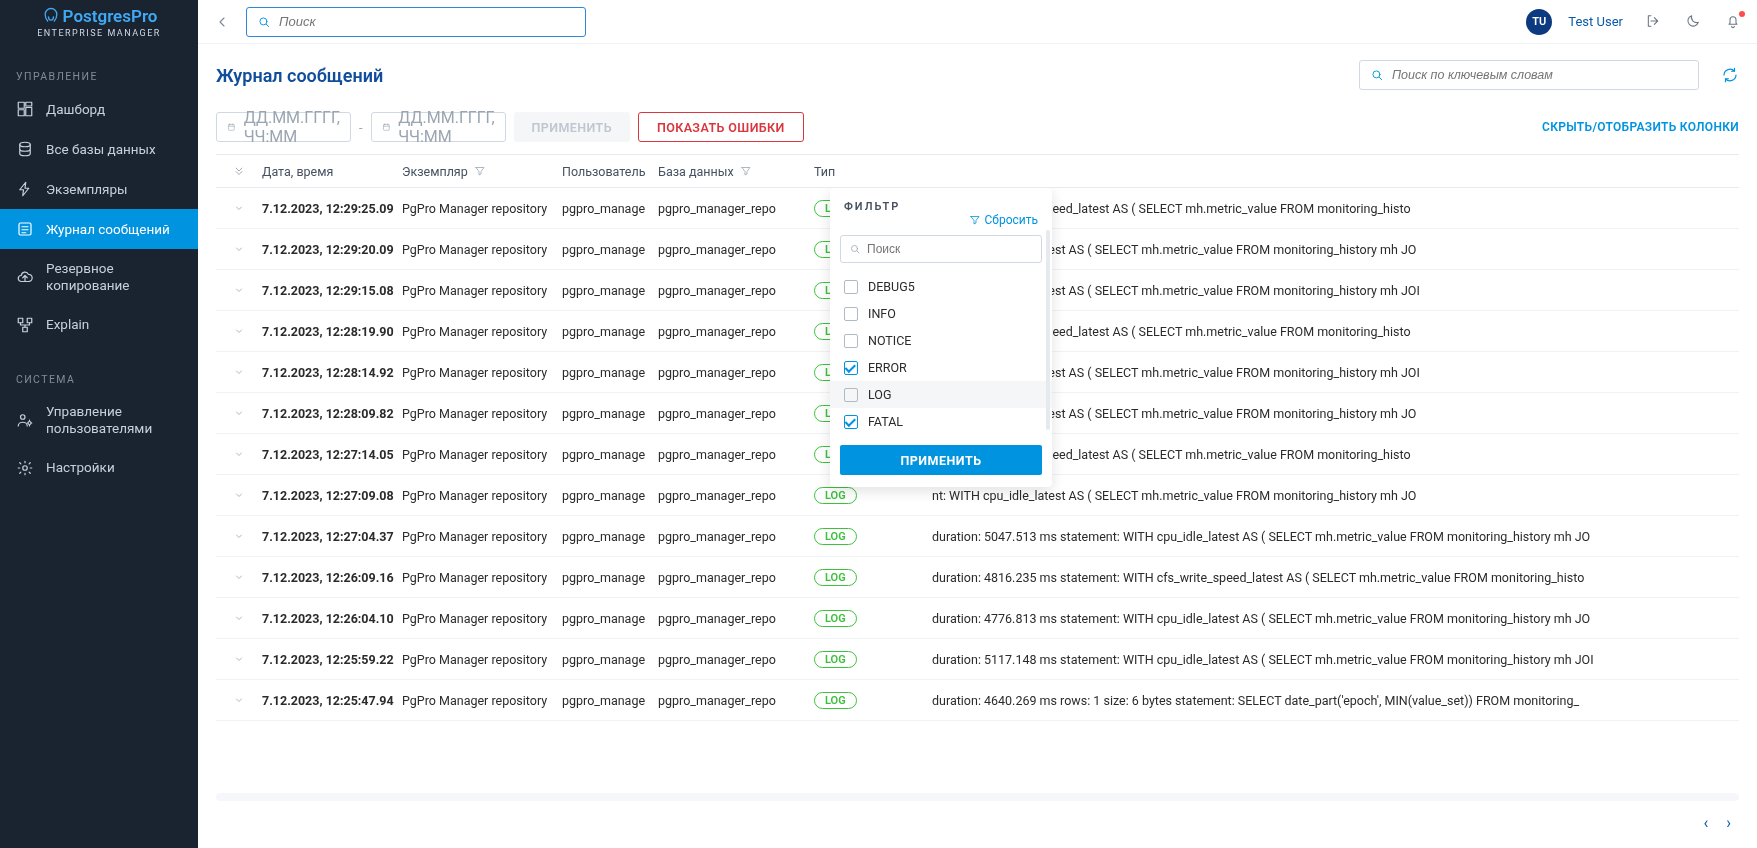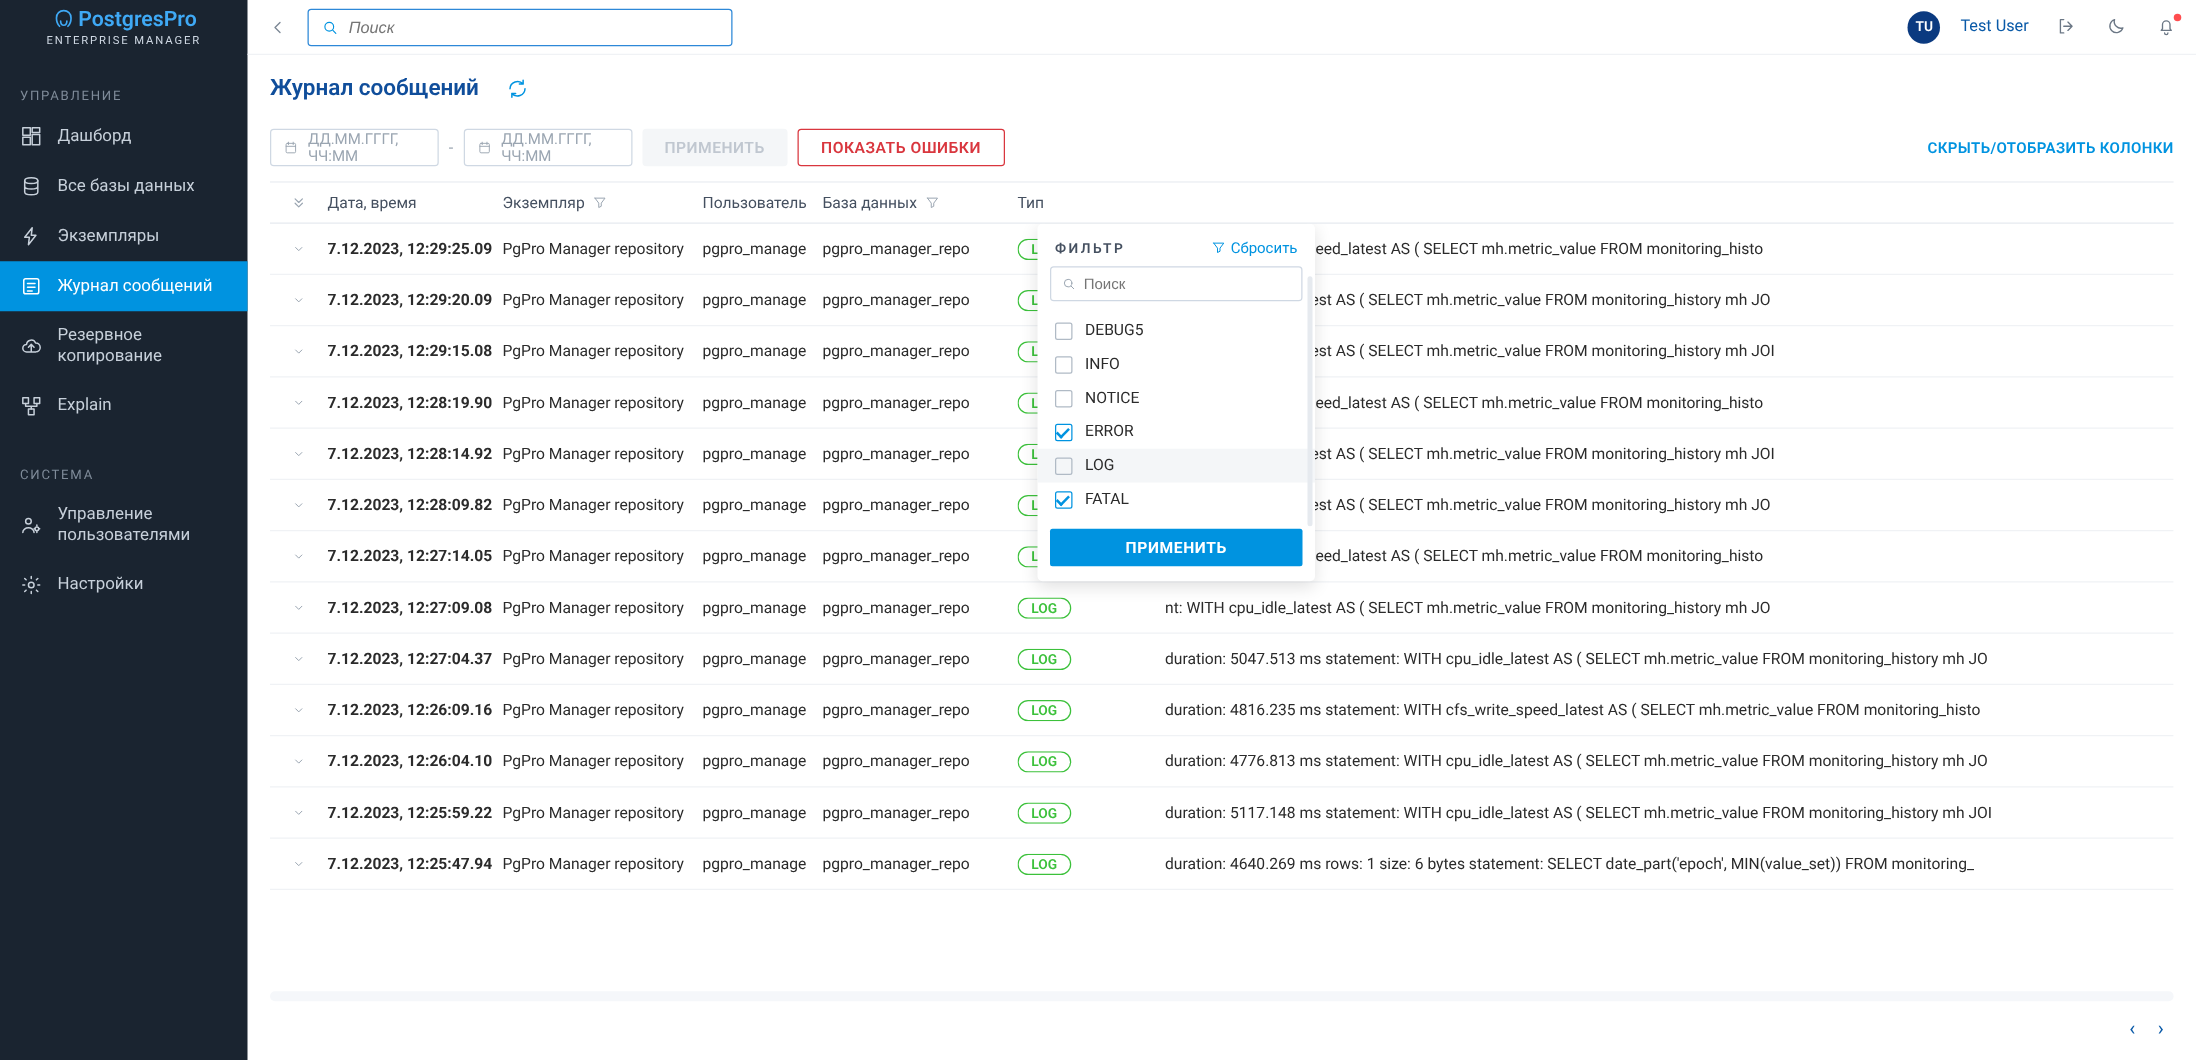--- a/index.html
+++ b/index.html
@@ -34,21 +34,21 @@
 
   
   .content { flex: 1; padding: 16px 18px; overflow: hidden; display: flex; flex-direction: column; min-width: 0; }
   .page-header-row { display: flex; align-items: center; gap: 12px; }
   .page-title { color: #104e9b; font-size: 18px; font-weight: 600; }
   .key-search { margin-left: auto; width: 340px; height: 30px; border: 1px solid #cfd8e3; border-radius: 3px; display: flex; align-items: center; padding: 0 10px; gap: 8px; }
   .key-search input { border:none; outline:none; flex:1; font-size:12.5px; color:#6b7785; background:transparent; font-style: italic; }
   .refresh-icon { color: #0093e0; width: 18px; height: 18px; cursor: pointer; margin-left: 10px; }
 
   .toolbar-row { display:flex; align-items:center; gap:8px; margin-top: 22px; flex-wrap: nowrap; }
-  .date-input { height: 30px; border:1px solid #cfd8e3; border-radius:3px; display:flex; align-items:center; padding:0 10px; gap:8px; color:#9aa5b1; font-size:12px; width:135px; }
+  .date-input { height: 30px; border:1px solid #cfd8e3; border-radius:3px; display:flex; align-items:center; padding:0 10px; gap:8px; color:#9aa5b1; font-size:16px; width:135px; }
   .date-input svg { stroke:#9aa5b1; }
   .dash { color:#9aa5b1; }
   .btn { height:30px; padding:0 18px; border-radius:3px; font-weight:600; font-size:12.5px; cursor:pointer; display:flex; align-items:center; letter-spacing:0.4px; }
   .btn-disabled { background:#f4f6f8; color:#c0c7d0; cursor:default; }
   .btn-danger-outline { border:1.5px solid #d9363e; color:#d9363e; background:#fff; }
   .link-right { margin-left:auto; color:#0093e0; font-size:12px; font-weight:600; cursor:pointer; letter-spacing:0.3px; }
 
   
   .table-wrap { margin-top:12px; flex:1; overflow:hidden; position:relative; display:flex; flex-direction:column; }
   .thead, .trow { display:grid; grid-template-columns: 46px 140px 160px 96px 156px 66px 52px 1fr; align-items:center; min-width:0; }
@@ -59,21 +59,21 @@
   .tbody { flex:1; overflow-y:auto; position:relative; }
   .trow { height:41px; border-bottom:1px solid #f0f2f5; font-size:12.5px; }
   .cell { white-space:nowrap; overflow:hidden; text-overflow:ellipsis; min-width:0; padding-right:6px; }
   .cell-date { font-weight:700; }
   .cell-expand { display:flex; justify-content:center; color:#9aa5b1; cursor:pointer; }
   .tag-log { display:inline-block; border:1px solid #3cc13b; color:#3cc13b; border-radius:999px; padding:1px 10px; font-size:11px; font-weight:600; }
   .cell-msg { color:#2b2b2b; }
 
   
   .popover { position:absolute; top:0; left:614px; width:222px; background:#fff; box-shadow:0 4px 14px rgba(0,0,0,0.12); border-radius:4px; z-index:50; display:flex; flex-direction:column; }
-  .pop-hdr { display:flex; align-items:center; padding:12px 14px 8px; }
+  .pop-hdr { display:flex; padding:12px 14px 8px;flex-direction:column; }
   .pop-title { font-size:11px; letter-spacing:2px; color:#455060; font-weight:600; }
   .pop-reset { margin-left:auto; color:#0093e0; font-size:12px; display:flex; align-items:center; gap:4px; cursor:pointer; }
   .pop-search { margin:0 10px 6px; border:1px solid #cfd8e3; border-radius:3px; height:28px; display:flex; align-items:center; padding:0 8px; gap:6px; }
   .pop-search input { border:none; outline:none; flex:1; font-size:12px; background:transparent; }
   .opt-list { max-height:220px; overflow-y:auto; padding:4px 0; }
   .opt { display:flex; align-items:center; gap:10px; padding:6px 14px; font-size:12.5px; cursor:pointer; }
   .opt.hover { background:#f4f6f8; }
   .cb { width:14px; height:14px; border:1.4px solid #b0bac5; border-radius:2px; display:flex; align-items:center; justify-content:center; flex-shrink:0; }
   .cb.checked { border-color:#0093e0; }
   .cb.checked::after { content:""; width:8px; height:4px; border-left:2px solid #0093e0; border-bottom:2px solid #0093e0; transform:rotate(-45deg) translate(0,-1px); }
@@ -223,20 +223,27 @@
       <svg viewBox="0 0 24 24" width="16" height="16">
           <path d="M6 17h12l-1.5-2V10a4.5 4.5 0 0 0-9 0v5L6 17zM10 20a2 2 0 0 0 4 0"></path>
         </svg>
       <span class="badge"></span>
     </div>
   </div>
 
   <div class="content">
     <div class="page-header-row">
       <div class="page-title">Журнал сообщений</div>
+      <div class="key-search">
+        <svg viewBox="0 0 24 24" width="14" height="14" style="stroke:#0093e0">
+            <circle cx="11" cy="11" r="6"></circle>
+            <path d="M20 20l-4-4"></path>
+          </svg>
+        <input placeholder="Поиск по ключевым словам" style="">
+      </div>
       <div class="refresh-icon">
         <svg viewBox="0 0 24 24" width="18" height="18">
             <path d="M4 12a8 8 0 0 1 14-5M20 12a8 8 0 0 1-14 5M18 3v4h-4M6 21v-4h4"></path>
           </svg>
       </div>
     </div>
 
     <div class="toolbar-row">
       <div class="date-input">
         <svg viewBox="0 0 24 24" width="14" height="14">

